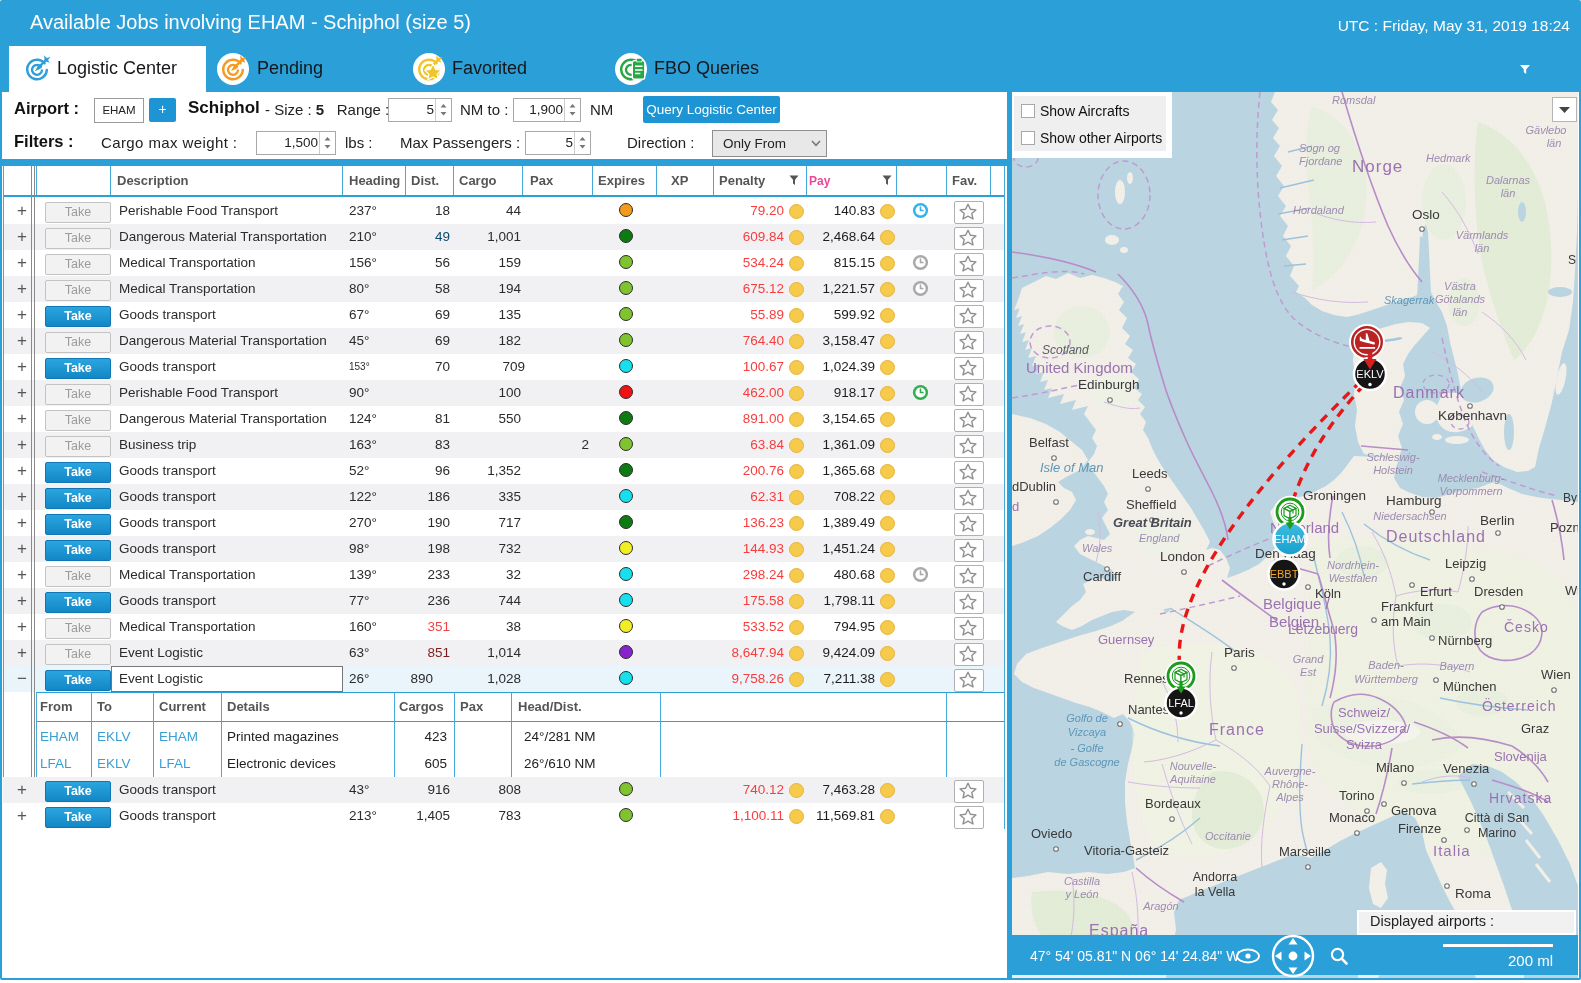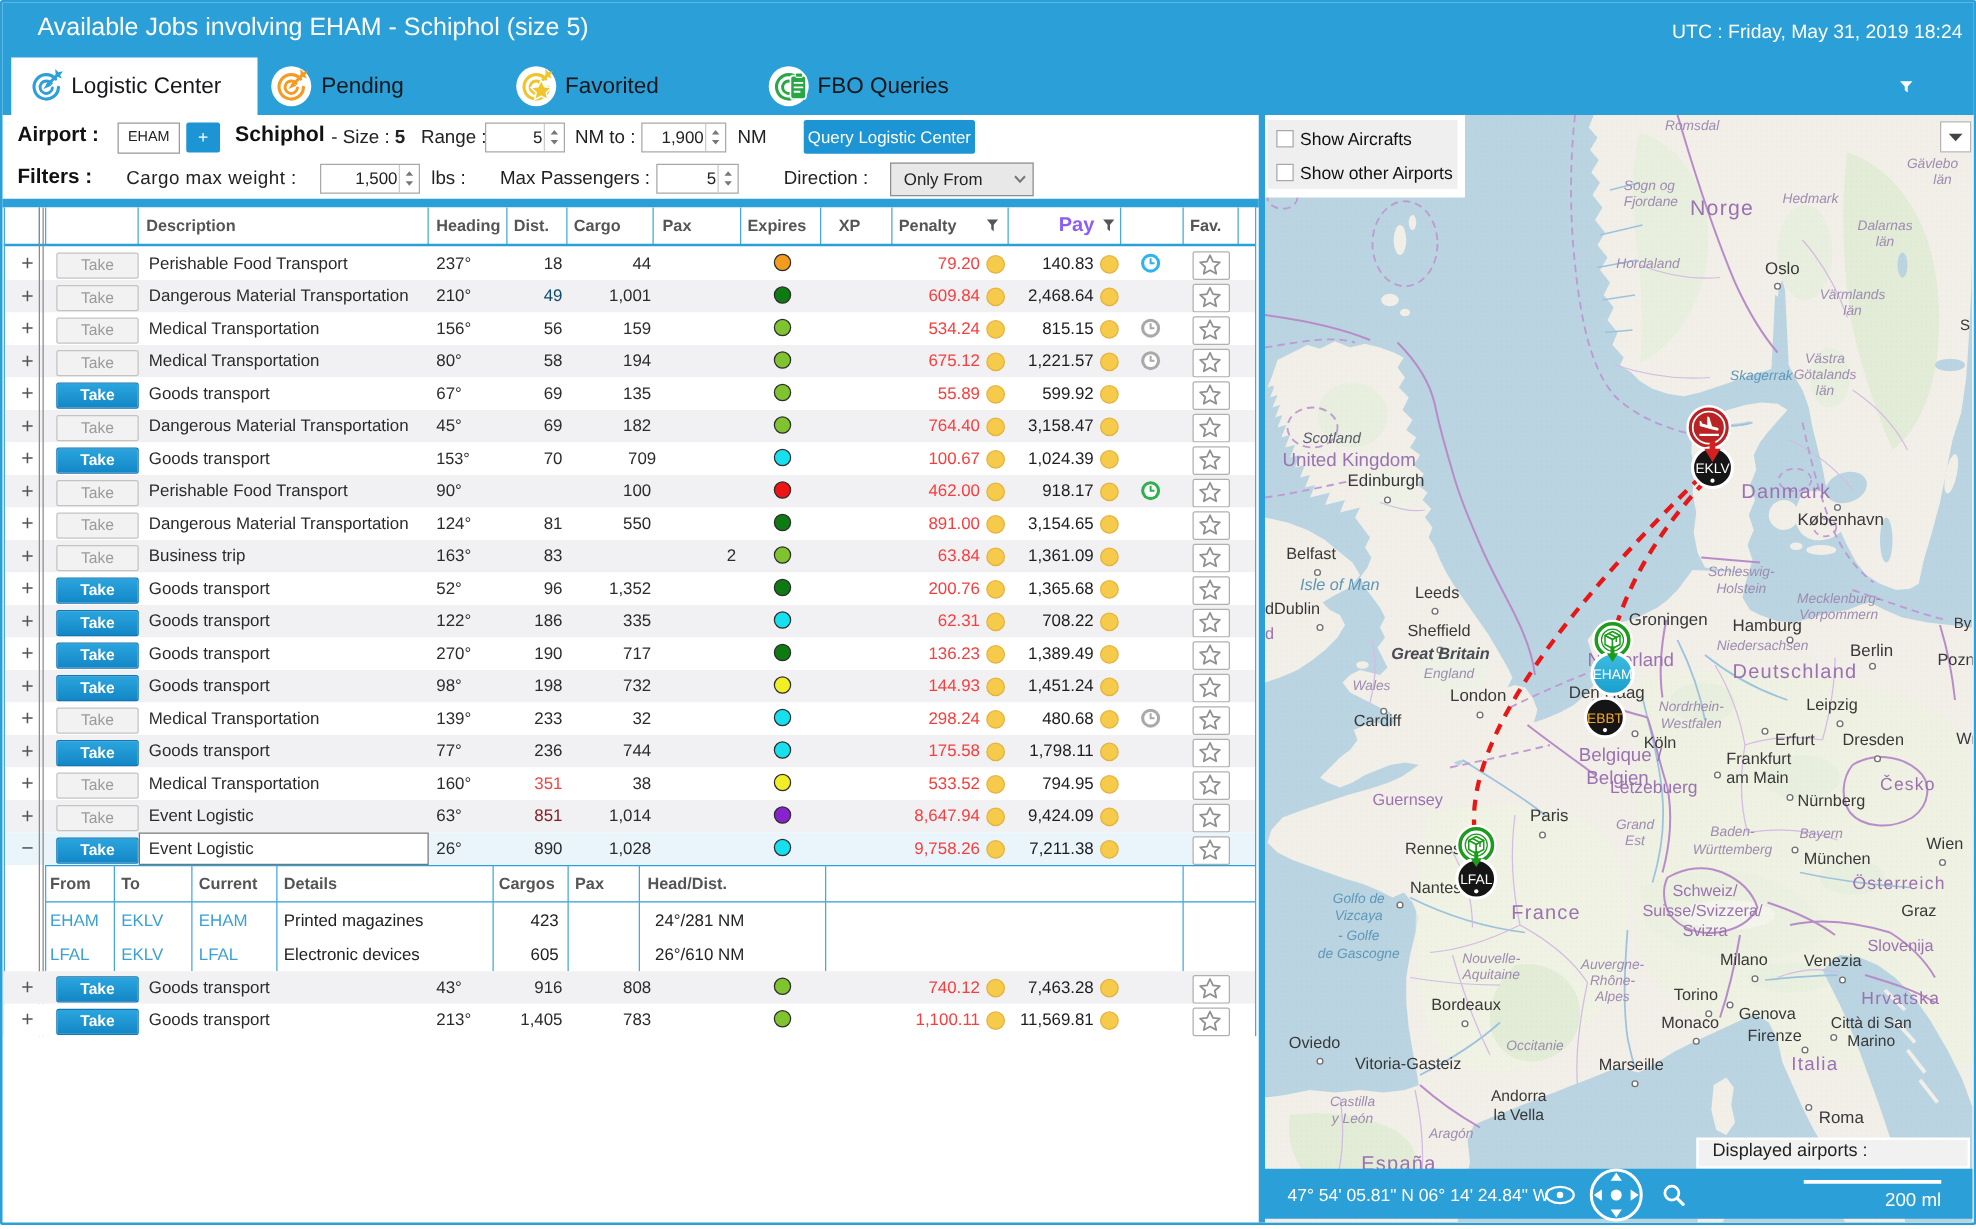--- a/index.html
+++ b/index.html
@@ -110,21 +110,21 @@
 <div style="position:absolute;left:990px;top:166px;width:1px;height:30px;background:#45a9da;"></div>
 <div style="position:absolute;left:3px;top:195px;width:1001px;height:2px;background:#2b9fd8;"></div>
 <div style="position:absolute;left:117px;top:166px;height:30px;line-height:30px;font-size:13px;font-weight:bold;color:#555;">Description</div>
 <div style="position:absolute;left:349px;top:166px;height:30px;line-height:30px;font-size:13px;font-weight:bold;color:#555;">Heading</div>
 <div style="position:absolute;left:411px;top:166px;height:30px;line-height:30px;font-size:13px;font-weight:bold;color:#555;">Dist.</div>
 <div style="position:absolute;left:459px;top:166px;height:30px;line-height:30px;font-size:13px;font-weight:bold;color:#555;">Cargo</div>
 <div style="position:absolute;left:530px;top:166px;height:30px;line-height:30px;font-size:13px;font-weight:bold;color:#555;">Pax</div>
 <div style="position:absolute;left:598px;top:166px;height:30px;line-height:30px;font-size:13px;font-weight:bold;color:#555;">Expires</div>
 <div style="position:absolute;left:671px;top:166px;height:30px;line-height:30px;font-size:13px;font-weight:bold;color:#555;">XP</div>
 <div style="position:absolute;left:719px;top:166px;height:30px;line-height:30px;font-size:13px;font-weight:bold;color:#555;">Penalty</div>
-<div style="position:absolute;left:809px;top:166px;height:30px;line-height:30px;font-size:16px;font-weight:bold;color:#8b5cf6;margin-left:38px;">Pay</div>
+<div style="position:absolute;left:809px;top:166px;height:30px;line-height:30px;font-size:12px;font-weight:bold;color:#ec4899;">Pay</div>
 <div style="position:absolute;left:952px;top:166px;height:30px;line-height:30px;font-size:13px;font-weight:bold;color:#555;">Fav.</div>
 <svg style="position:absolute;left:789px;top:175px" width="10" height="11" viewBox="0 0 10 11">
     <path d="M0.5 0.5 H9.5 L6 4.8 V10 L4 8.4 V4.8 Z" fill="#555"></path>
   </svg>
 <svg style="position:absolute;left:882px;top:175px" width="10" height="11" viewBox="0 0 10 11">
     <path d="M0.5 0.5 H9.5 L6 4.8 V10 L4 8.4 V4.8 Z" fill="#555"></path>
   </svg>
 <div style="position:absolute;left:3px;top:198px;width:1001px;height:26px;background:#fff;">
     <div style="position:absolute;left:9px;top:0;width:20px;height:26px;color:#555;font-size:17px;line-height:25px;text-align:center;">+</div>
     <div style="position:absolute;left:42px;top:4px;width:64px;height:19px;background:#f2f2f2;border:1px solid #c3c3c3;border-radius:2px;color:#9b9b9b;font-size:12.5px;text-align:center;line-height:18px;">Take</div>
@@ -251,21 +251,21 @@
     <div style="position:absolute;left:951px;top:3px;width:28px;height:21px;background:#fff;border:1px solid #b0b0b0;border-radius:2px;">
       <svg width="26" height="19" viewBox="0 0 26 19" style="position:absolute;left:0;top:0">
         <path d="M13 2.2 L15.4 7.3 L20.9 7.9 L16.8 11.6 L18 17 L13 14.2 L8 17 L9.2 11.6 L5.1 7.9 L10.6 7.3 Z" fill="#fdfdfd" stroke="#8f8f8f" stroke-width="1.4" stroke-linejoin="round"></path>
       </svg>
     </div>
   </div>
 <div style="position:absolute;left:3px;top:354px;width:1001px;height:26px;background:#fff;">
     <div style="position:absolute;left:9px;top:0;width:20px;height:26px;color:#555;font-size:17px;line-height:25px;text-align:center;">+</div>
     <div style="position:absolute;left:42px;top:4px;width:64px;height:19px;background:linear-gradient(#2aa5de,#1387c6);border:1px solid #1177b4;border-radius:2px;color:#fff;font-weight:bold;font-size:12.5px;text-align:center;line-height:18px;">Take</div>
     <div style="position:absolute;left:116px;top:0;width:224px;height:26px;line-height:26px;font-size:13.5px;color:#2b2b2b;">Goods transport</div>
-    <div style="position:absolute;left:346px;top:0;width:56px;height:26px;line-height:26px;font-size:13px;color:#2b2b2b;">153°</div>
+    <div style="position:absolute;left:346px;top:0;width:56px;height:26px;line-height:26px;font-size:10px;color:#2b2b2b;">153°</div>
     <div style="position:absolute;left:395px;top:0;width:52px;text-align:right;line-height:26px;font-size:13.5px;color:#2b2b2b;">70</div>
     <div style="position:absolute;left:452px;top:0;width:70px;text-align:right;line-height:26px;font-size:13.5px;color:#2b2b2b;">709</div>
     <div style="position:absolute;left:516px;top:0;width:70px;text-align:right;line-height:26px;font-size:13.5px;color:#2b2b2b;"></div>
     <div style="position:absolute;left:616px;top:5px;width:14px;height:14px;border-radius:50%;background:#17e0ee;border:1.5px solid #2d2d2d;box-sizing:border-box;"></div>
     <div style="position:absolute;left:691px;top:0;width:90px;text-align:right;line-height:26px;font-size:13.5px;color:#fa3c3c;">100.67</div>
     <div style="position:absolute;left:786px;top:6px;width:13px;height:13px;border-radius:50%;background:#f6ca4a;border:1px solid #e5b33c;"></div>
     <div style="position:absolute;left:770px;top:0;width:102px;text-align:right;line-height:26px;font-size:13.5px;color:#1d1d1d;">1,024.39</div>
     <div style="position:absolute;left:877px;top:6px;width:13px;height:13px;border-radius:50%;background:#f6ca4a;border:1px solid #e5b33c;"></div>
     <div style="position:absolute;left:951px;top:3px;width:28px;height:21px;background:#fff;border:1px solid #b0b0b0;border-radius:2px;">
       <svg width="26" height="19" viewBox="0 0 26 19" style="position:absolute;left:0;top:0">
@@ -491,21 +491,21 @@
         <path d="M13 2.2 L15.4 7.3 L20.9 7.9 L16.8 11.6 L18 17 L13 14.2 L8 17 L9.2 11.6 L5.1 7.9 L10.6 7.3 Z" fill="#fdfdfd" stroke="#8f8f8f" stroke-width="1.4" stroke-linejoin="round"></path>
       </svg>
     </div>
   </div>
 <div style="position:absolute;left:3px;top:666px;width:1001px;height:26px;background:#e9f4fb;">
     <div style="position:absolute;left:9px;top:0;width:20px;height:26px;color:#555;font-size:17px;line-height:25px;text-align:center;">−</div>
     <div style="position:absolute;left:42px;top:4px;width:64px;height:19px;background:linear-gradient(#2aa5de,#1387c6);border:1px solid #1177b4;border-radius:2px;color:#fff;font-weight:bold;font-size:12.5px;text-align:center;line-height:18px;">Take</div>
     <div style="position:absolute;left:108px;top:0px;width:230px;height:24px;border:1px solid #777;background:#fff;"></div>
     <div style="position:absolute;left:116px;top:0;width:224px;height:26px;line-height:26px;font-size:13.5px;color:#2b2b2b;">Event Logistic</div>
     <div style="position:absolute;left:346px;top:0;width:56px;height:26px;line-height:26px;font-size:13.5px;color:#2b2b2b;">26°</div>
-    <div style="position:absolute;left:395px;top:0;width:52px;text-align:right;line-height:26px;font-size:13.5px;color:#2b2b2b;">890</div>
+    <div style="position:absolute;left:378px;top:0;width:52px;text-align:right;line-height:26px;font-size:13.5px;color:#2b2b2b;">890</div>
     <div style="position:absolute;left:448px;top:0;width:70px;text-align:right;line-height:26px;font-size:13.5px;color:#2b2b2b;">1,028</div>
     <div style="position:absolute;left:516px;top:0;width:70px;text-align:right;line-height:26px;font-size:13.5px;color:#2b2b2b;"></div>
     <div style="position:absolute;left:616px;top:5px;width:14px;height:14px;border-radius:50%;background:#17e0ee;border:1.5px solid #2d2d2d;box-sizing:border-box;"></div>
     <div style="position:absolute;left:691px;top:0;width:90px;text-align:right;line-height:26px;font-size:13.5px;color:#fa3c3c;">9,758.26</div>
     <div style="position:absolute;left:786px;top:6px;width:13px;height:13px;border-radius:50%;background:#f6ca4a;border:1px solid #e5b33c;"></div>
     <div style="position:absolute;left:770px;top:0;width:102px;text-align:right;line-height:26px;font-size:13.5px;color:#1d1d1d;">7,211.38</div>
     <div style="position:absolute;left:877px;top:6px;width:13px;height:13px;border-radius:50%;background:#f6ca4a;border:1px solid #e5b33c;"></div>
     <div style="position:absolute;left:951px;top:3px;width:28px;height:21px;background:#fff;border:1px solid #b0b0b0;border-radius:2px;">
       <svg width="26" height="19" viewBox="0 0 26 19" style="position:absolute;left:0;top:0">
         <path d="M13 2.2 L15.4 7.3 L20.9 7.9 L16.8 11.6 L18 17 L13 14.2 L8 17 L9.2 11.6 L5.1 7.9 L10.6 7.3 Z" fill="#fdfdfd" stroke="#8f8f8f" stroke-width="1.4" stroke-linejoin="round"></path>

